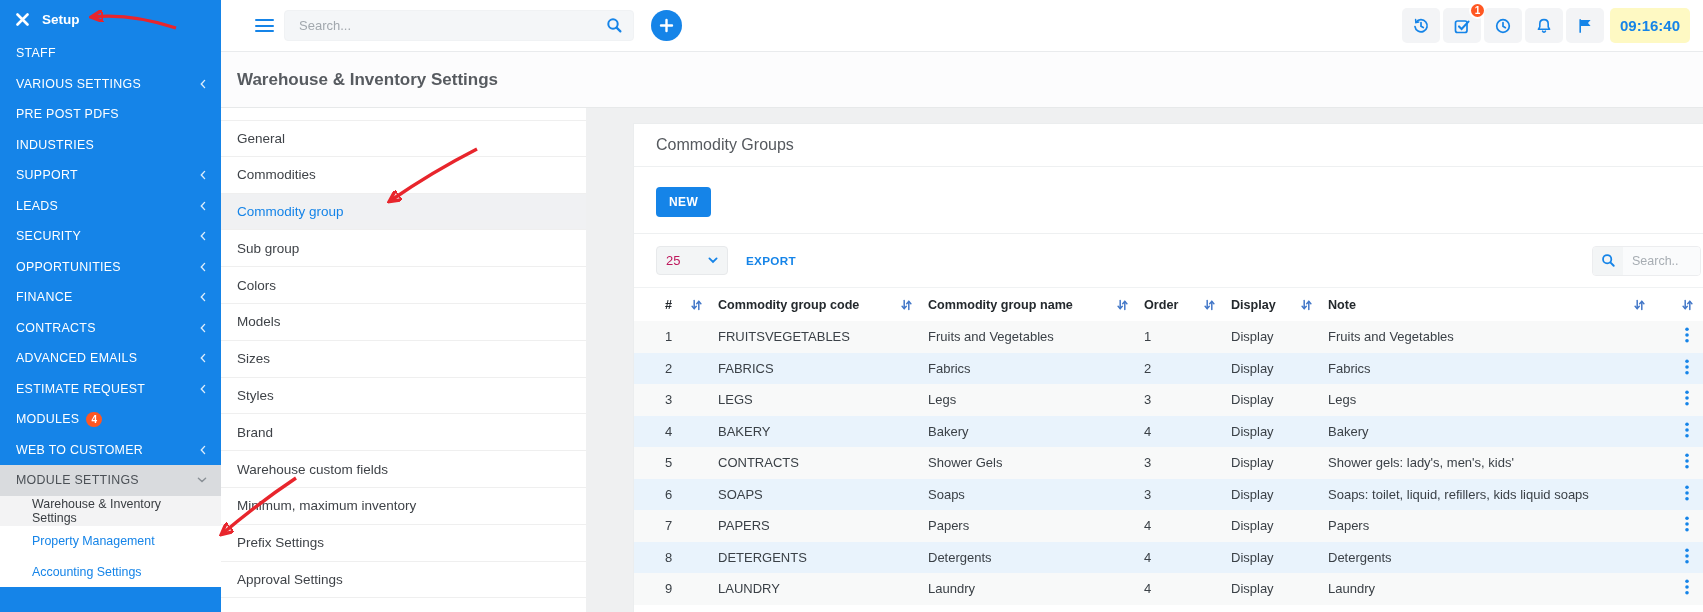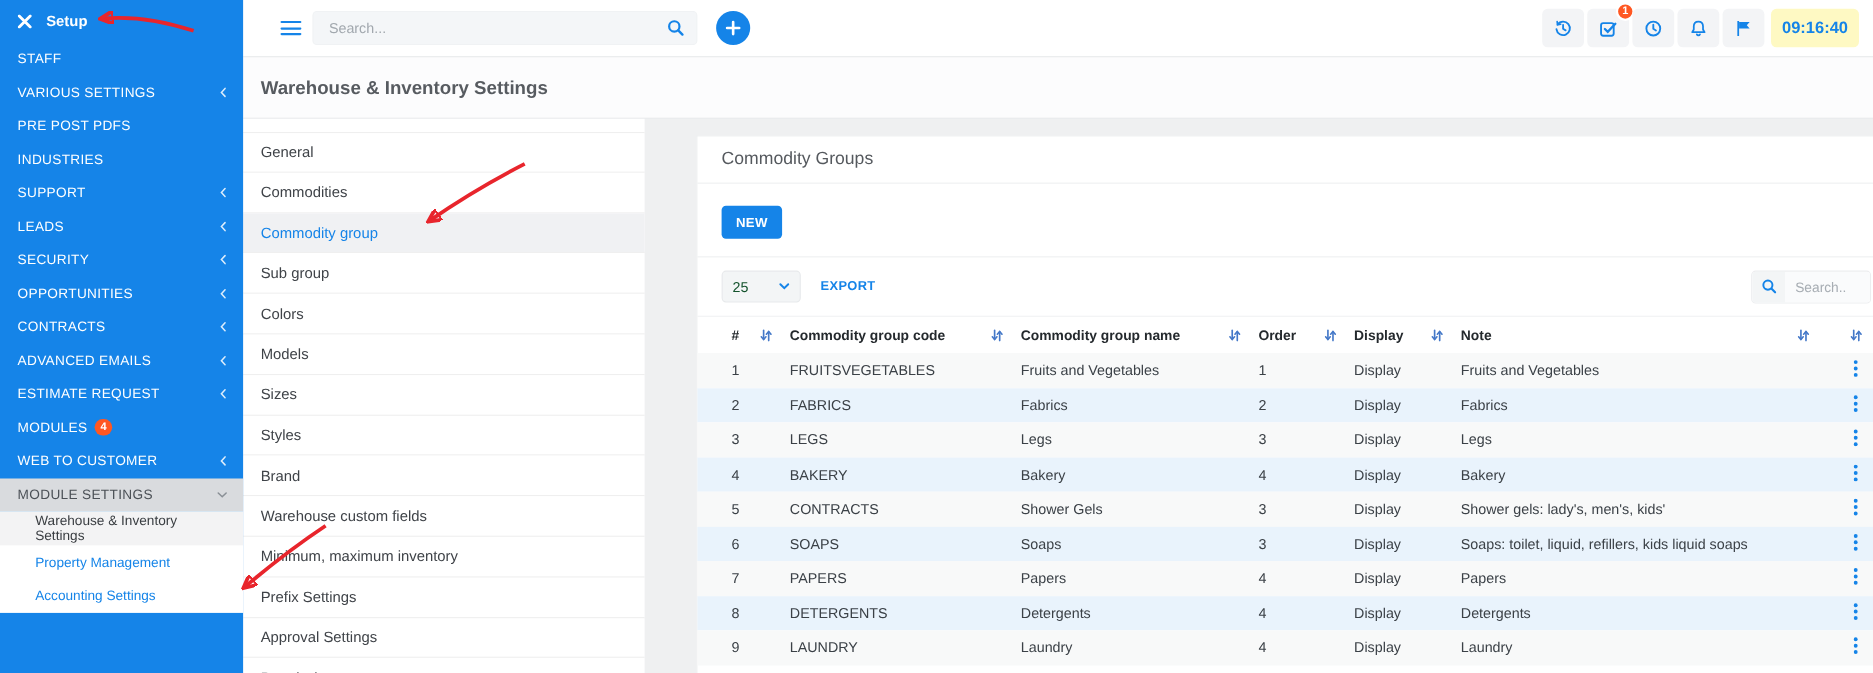--- a/index.html
+++ b/index.html
@@ -61,21 +61,21 @@
   .card { position:absolute; left:633px; top:123px; width:1081px; height:489px; background:#fff;
           border:1px solid #ebedee; border-bottom:0; }
   .card-h { height:43px; display:flex; align-items:center; padding:0 22px; border-bottom:1px solid #eef0f1;
             font-size:16px; color:#55595e; }
   .toolbar { padding:20px 22px 16px; border-bottom:1px solid #eef0f1; }
   .btn-new { background:#1584e8; color:#fff; font-size:12px; font-weight:700; letter-spacing:.4px;
              border:0; border-radius:4px; padding:8px 13px; cursor:pointer; font-family:inherit; }
   .controls { display:flex; align-items:center; height:53px; padding:0 12px 0 22px; }
   .pager { width:72px; height:29px; background:#f3f5f6; border:1px solid #e7e9eb; border-radius:4px;
            display:flex; align-items:center; justify-content:space-between; padding:0 9px;
-           color:#14532d; font-size:13px; cursor:pointer; }
+           color:#be185d; font-size:13px; cursor:pointer; }
   .export { margin-left:18px; color:#1584e8; font-size:11.7px; font-weight:700; letter-spacing:.3px;
             text-decoration:none; cursor:pointer; }
   .tsearch { margin-left:auto; display:flex; height:30px; border:1px solid #ecedef; border-radius:4px; overflow:hidden; }
   .tsearch .ticon { width:30px; background:#f3f5f6; display:flex; align-items:center; justify-content:center; cursor:pointer; }
   .tsearch input { width:77px; border:0; background:#fafbfc; padding:0 9px; font-size:12.5px; color:#555;
                    outline:none; font-family:inherit; }
   .tsearch input::placeholder { color:#a7adb3; }
 
   .thead, .trow { display:grid; grid-template-columns:84px 210px 216px 87px 97px 1fr 52px; align-items:center; }
   .thead { height:34px; border-top:1px solid #f0f2f3; font-weight:700; font-size:12.6px; color:#24292d; }
@@ -158,20 +158,29 @@
       <span class="sb-label">SECURITY</span>
 
       <span class="sb-spacer"></span>
       <svg class="chev-left" width="8" height="10" viewBox="0 0 8 10" style="display: block;">
             <path d="M5.6 1.4 L2.3 5 L5.6 8.6" stroke="rgba(255,255,255,.85)" stroke-width="1.4" fill="none" stroke-linecap="round"></path>
           </svg>
 
     </div>
         <div class="sb-item">
       <span class="sb-label">OPPORTUNITIES</span>
+
+      <span class="sb-spacer"></span>
+      <svg class="chev-left" width="8" height="10" viewBox="0 0 8 10" style="display: block;">
+            <path d="M5.6 1.4 L2.3 5 L5.6 8.6" stroke="rgba(255,255,255,.85)" stroke-width="1.4" fill="none" stroke-linecap="round"></path>
+          </svg>
+
+    </div>
+        <div class="sb-item">
+      <span class="sb-label">FINANCE</span>
 
       <span class="sb-spacer"></span>
       <svg class="chev-left" width="8" height="10" viewBox="0 0 8 10" style="display: block;">
             <path d="M5.6 1.4 L2.3 5 L5.6 8.6" stroke="rgba(255,255,255,.85)" stroke-width="1.4" fill="none" stroke-linecap="round"></path>
           </svg>
 
     </div>
         <div class="sb-item">
       <span class="sb-label">CONTRACTS</span>
 

